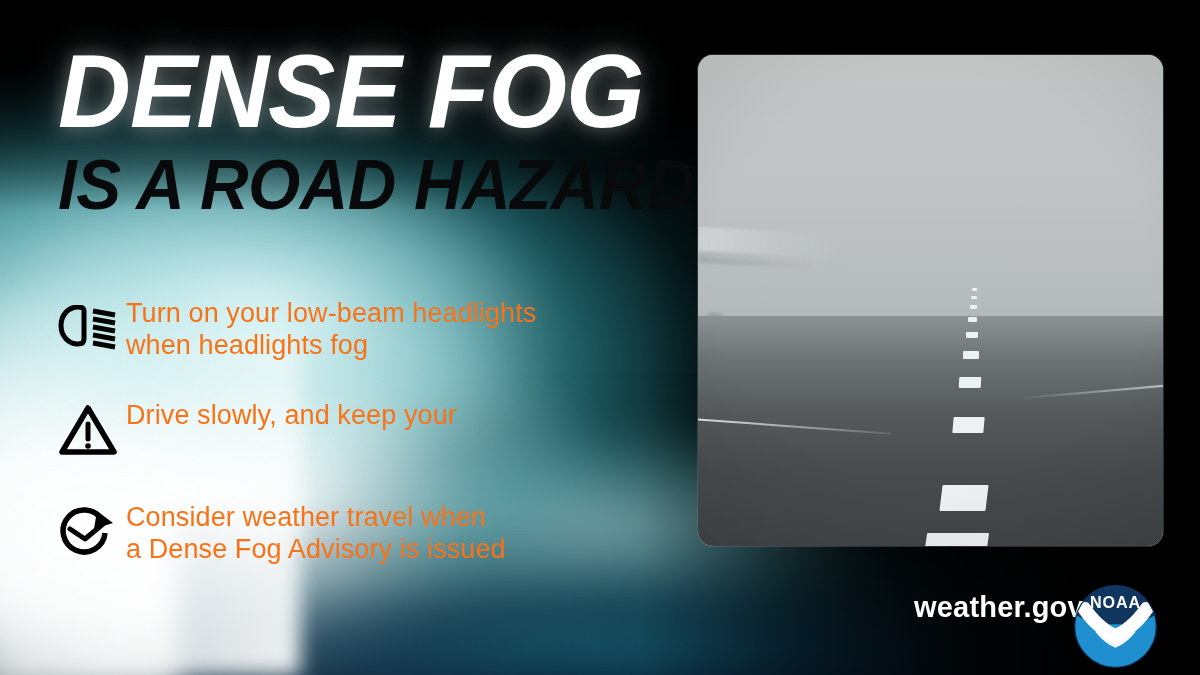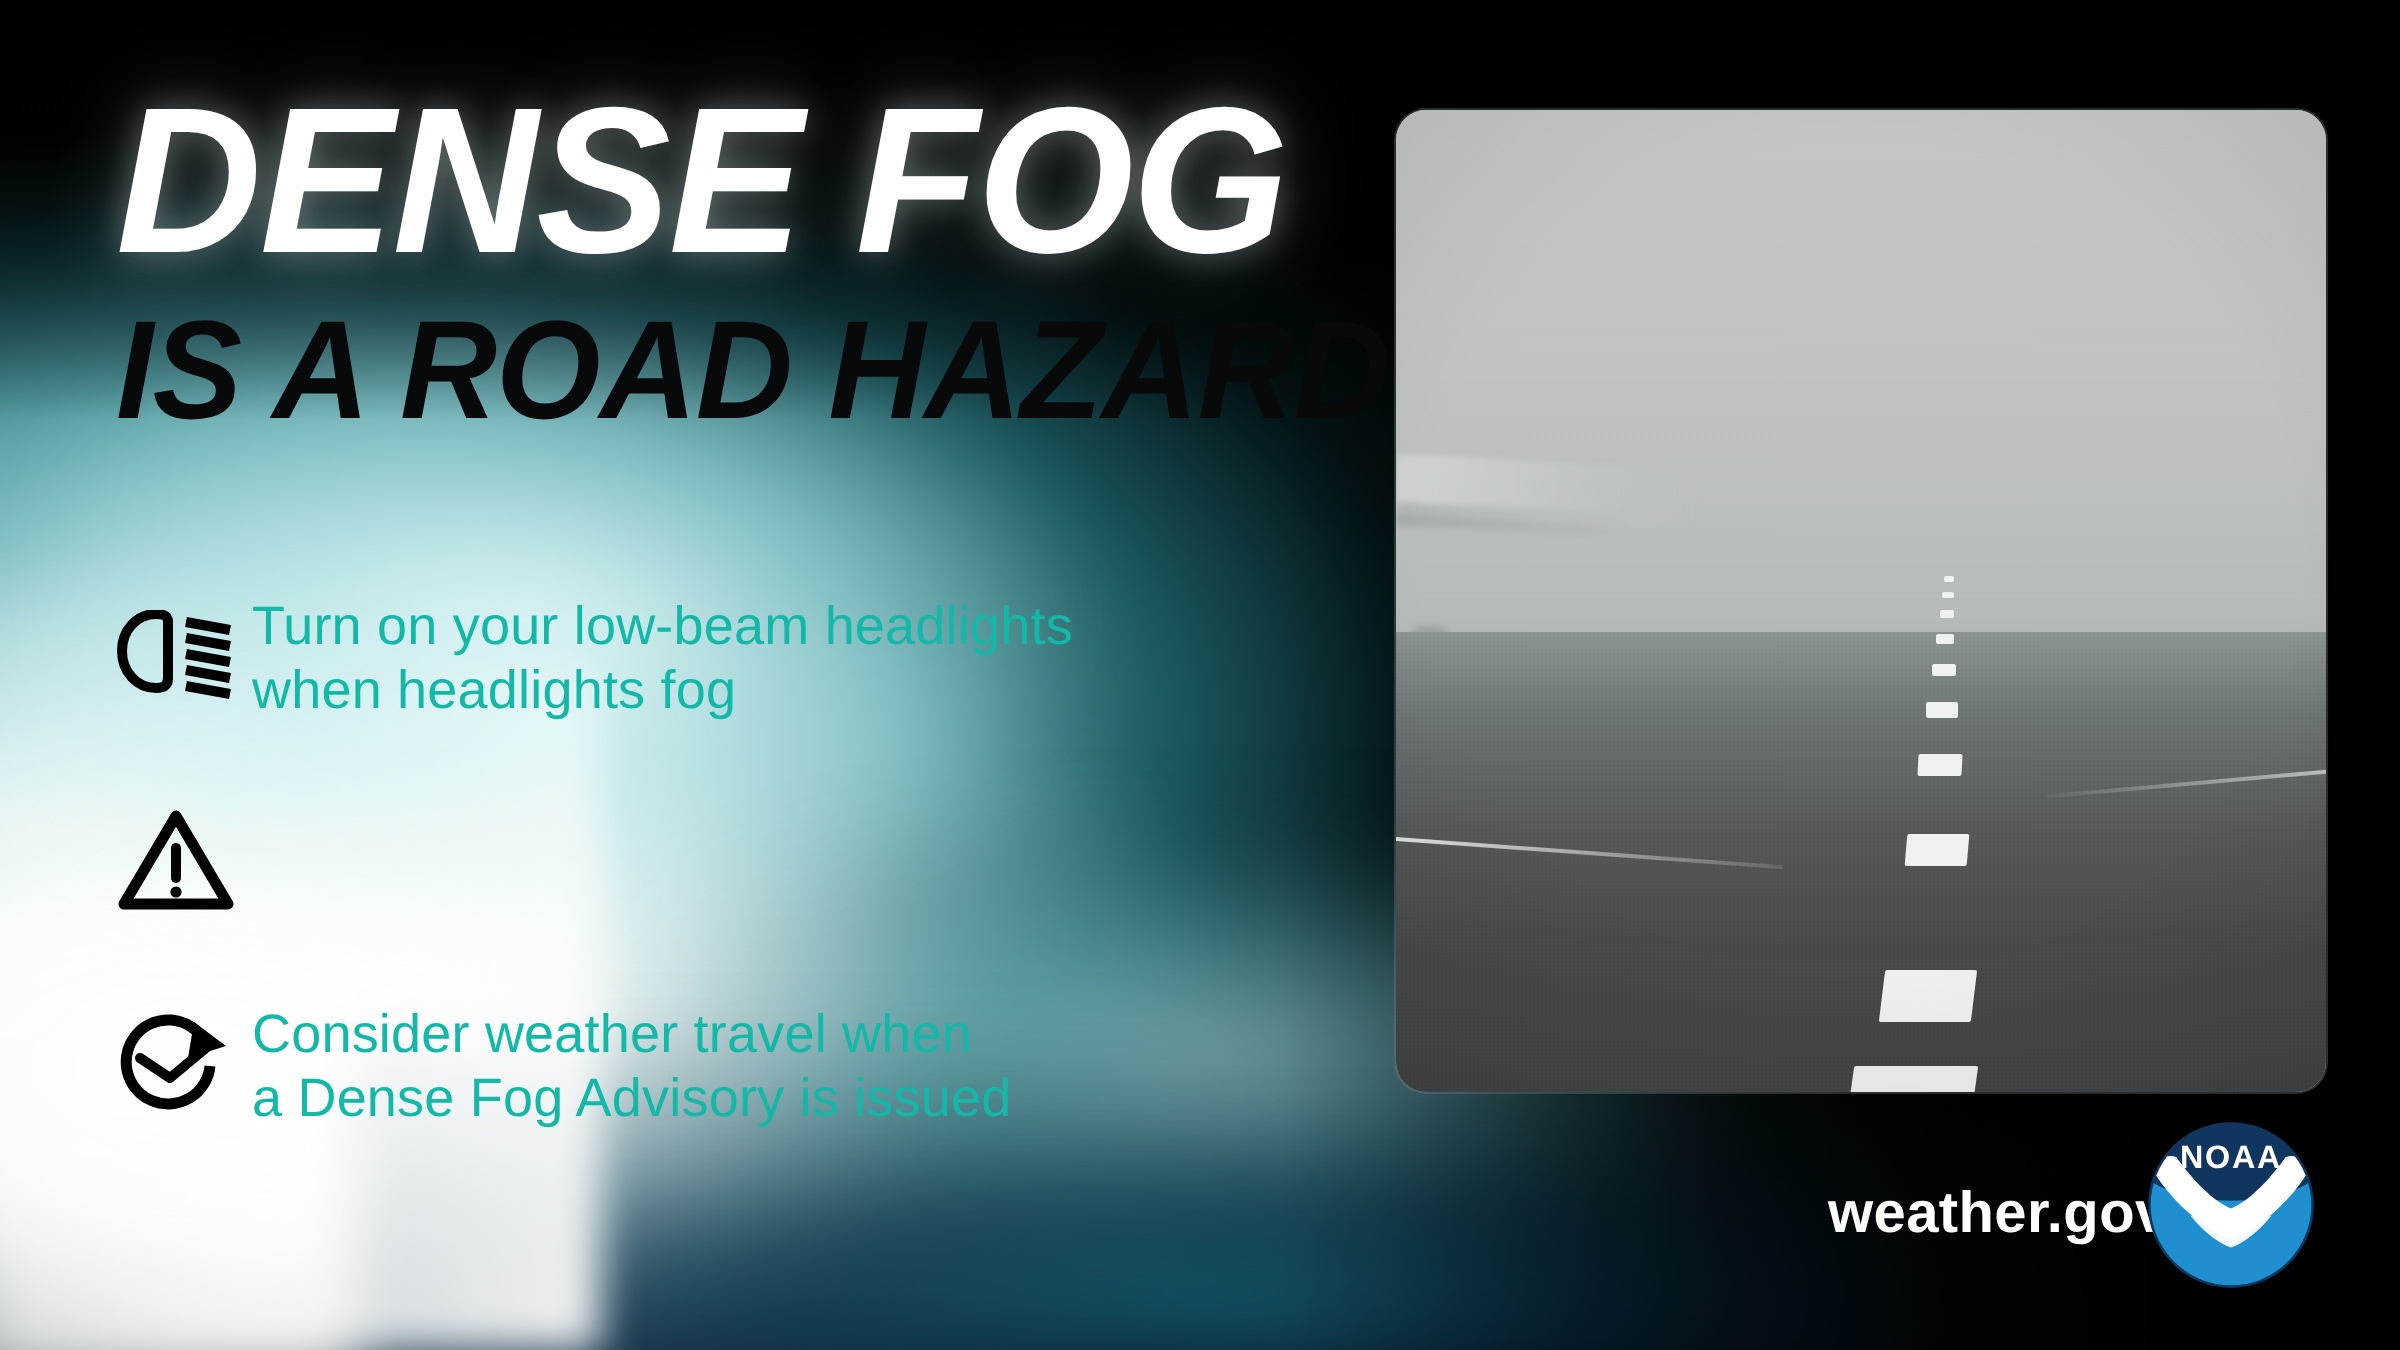--- a/index.html
+++ b/index.html
@@ -192,21 +192,21 @@
     height: 68px;
     display: flex;
     align-items: center;
     justify-content: center;
   }
   .tip-icon svg { display: block; }
   .tip-text {
     font-family: "Liberation Sans Narrow", "Liberation Sans", sans-serif;
     font-size: 27px;
     line-height: 1.18;
-    color: #14b8a6;
+    color: #f97316;
     font-weight: normal;
     padding-top: 4px;
     letter-spacing: 0.1px;
   }
   .tip-text .l2 { display: block; }
 
   
   .photo {
     position: absolute;
     left: 698px;
@@ -328,21 +328,21 @@
     top: 591px;
     font-family: "Liberation Sans Narrow", "Liberation Sans", sans-serif;
     font-size: 29px;
     font-weight: bold;
     color: #ffffff;
     letter-spacing: 0.2px;
   }
   .noaa-logo {
     position: absolute;
     left: 1073px;
-    top: 560px;
+    top: 584px;
     width: 85px;
     height: 85px;
   }
 </style>
 </head>
 <body>
 
 <div class="poster">
 
   <div class="bg-base"></div>
@@ -384,20 +384,21 @@
 
     <div class="tip">
       <div class="tip-icon">
         <svg width="58" height="52" viewBox="0 0 58 52">
           <path d="M29 4 L55 48 L3 48 Z" fill="none" stroke="#000" stroke-width="5.5" stroke-linejoin="round"></path>
           <line x1="29" y1="20" x2="29" y2="35" stroke="#000" stroke-width="5" stroke-linecap="round"></line>
           <circle cx="29" cy="42" r="2.8" fill="#000"></circle>
         </svg>
       </div>
       <div class="tip-text">
+        <span>Drive slowly, and keep your</span>
       </div>
     </div>
 
     <div class="tip">
       <div class="tip-icon">
         <svg width="60" height="58" viewBox="0 0 60 58">
           <path d="M44 17 A21 21 0 1 0 47 30" fill="none" stroke="#000" stroke-width="5.5" stroke-linecap="butt"></path>
           <path d="M39 8 L55 20 L36 26 Z" fill="#000"></path>
           <path d="M12 26 L27 36 L45 21" fill="none" stroke="#000" stroke-width="5" stroke-linecap="round" stroke-linejoin="round"></path>
         </svg>

